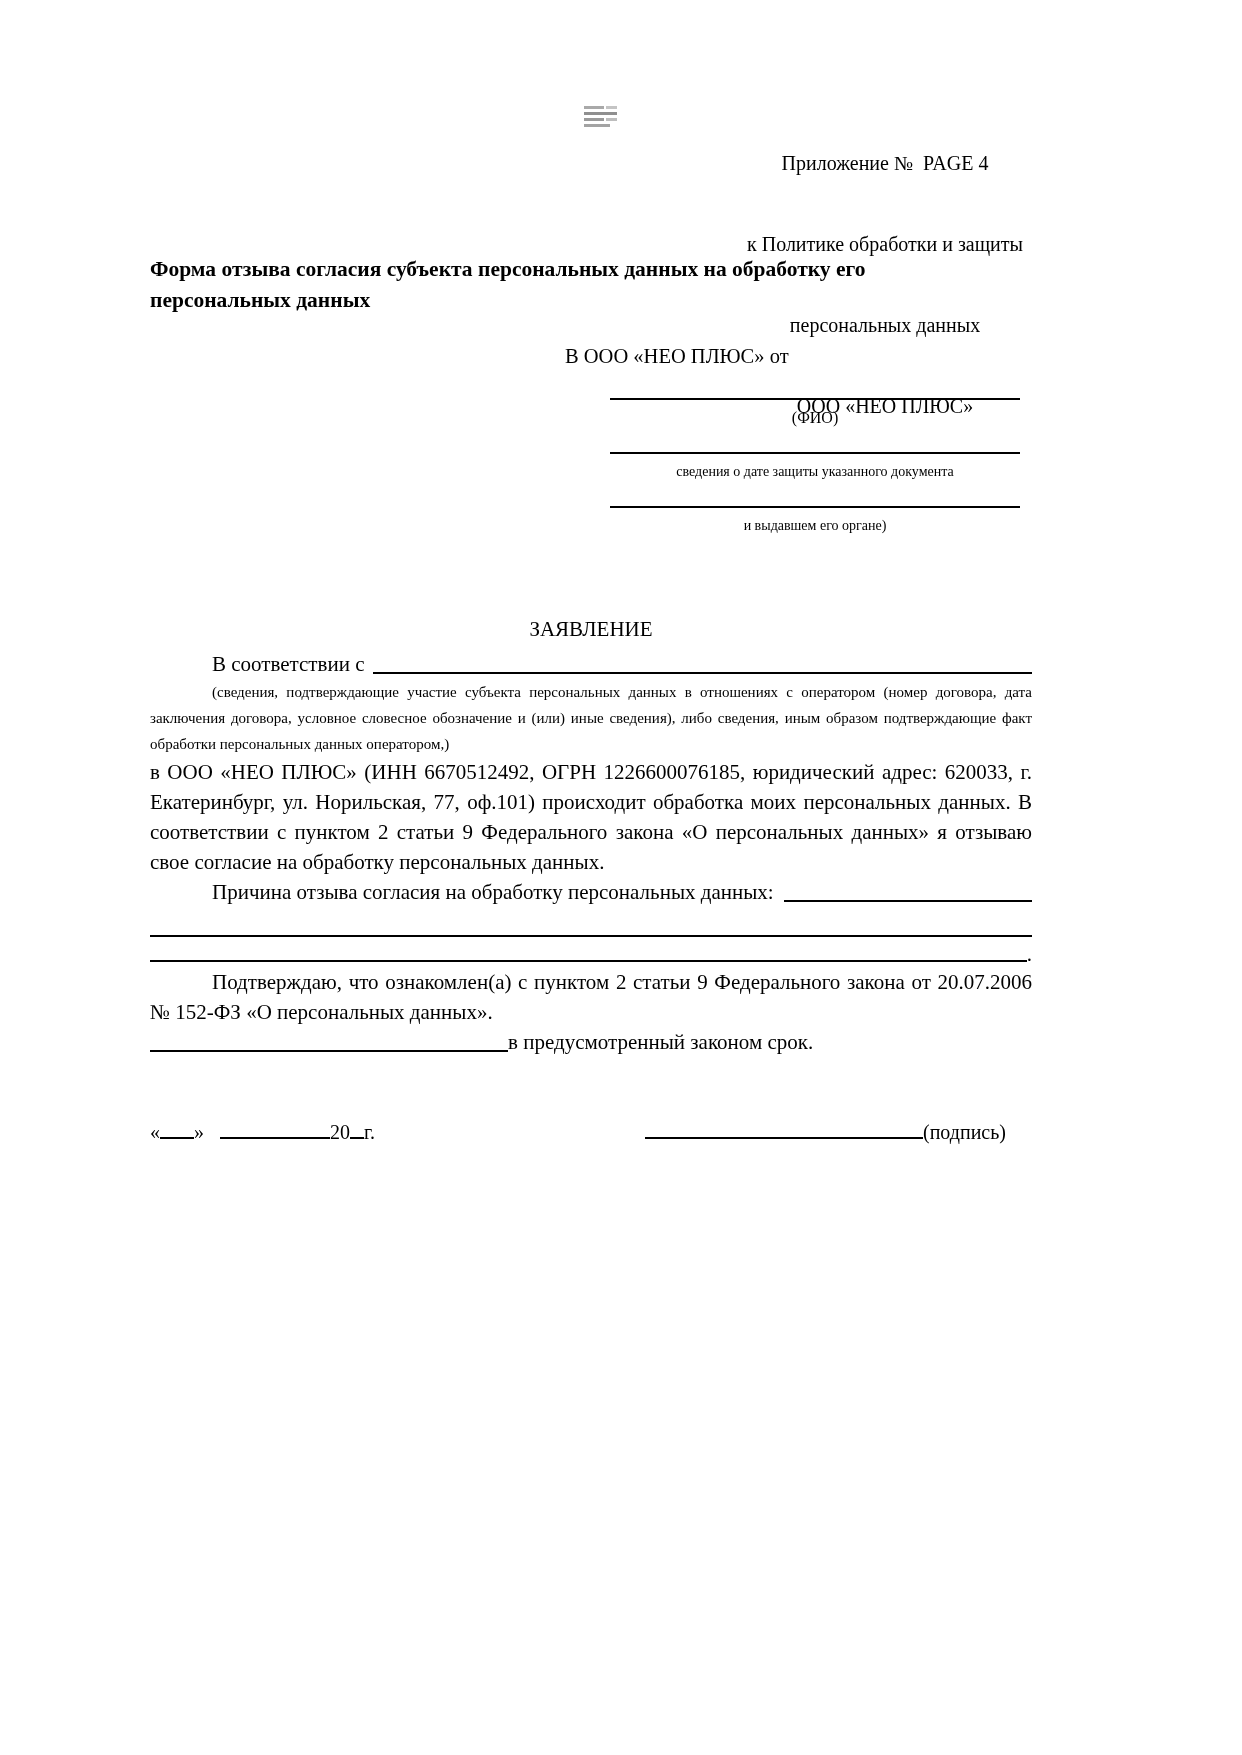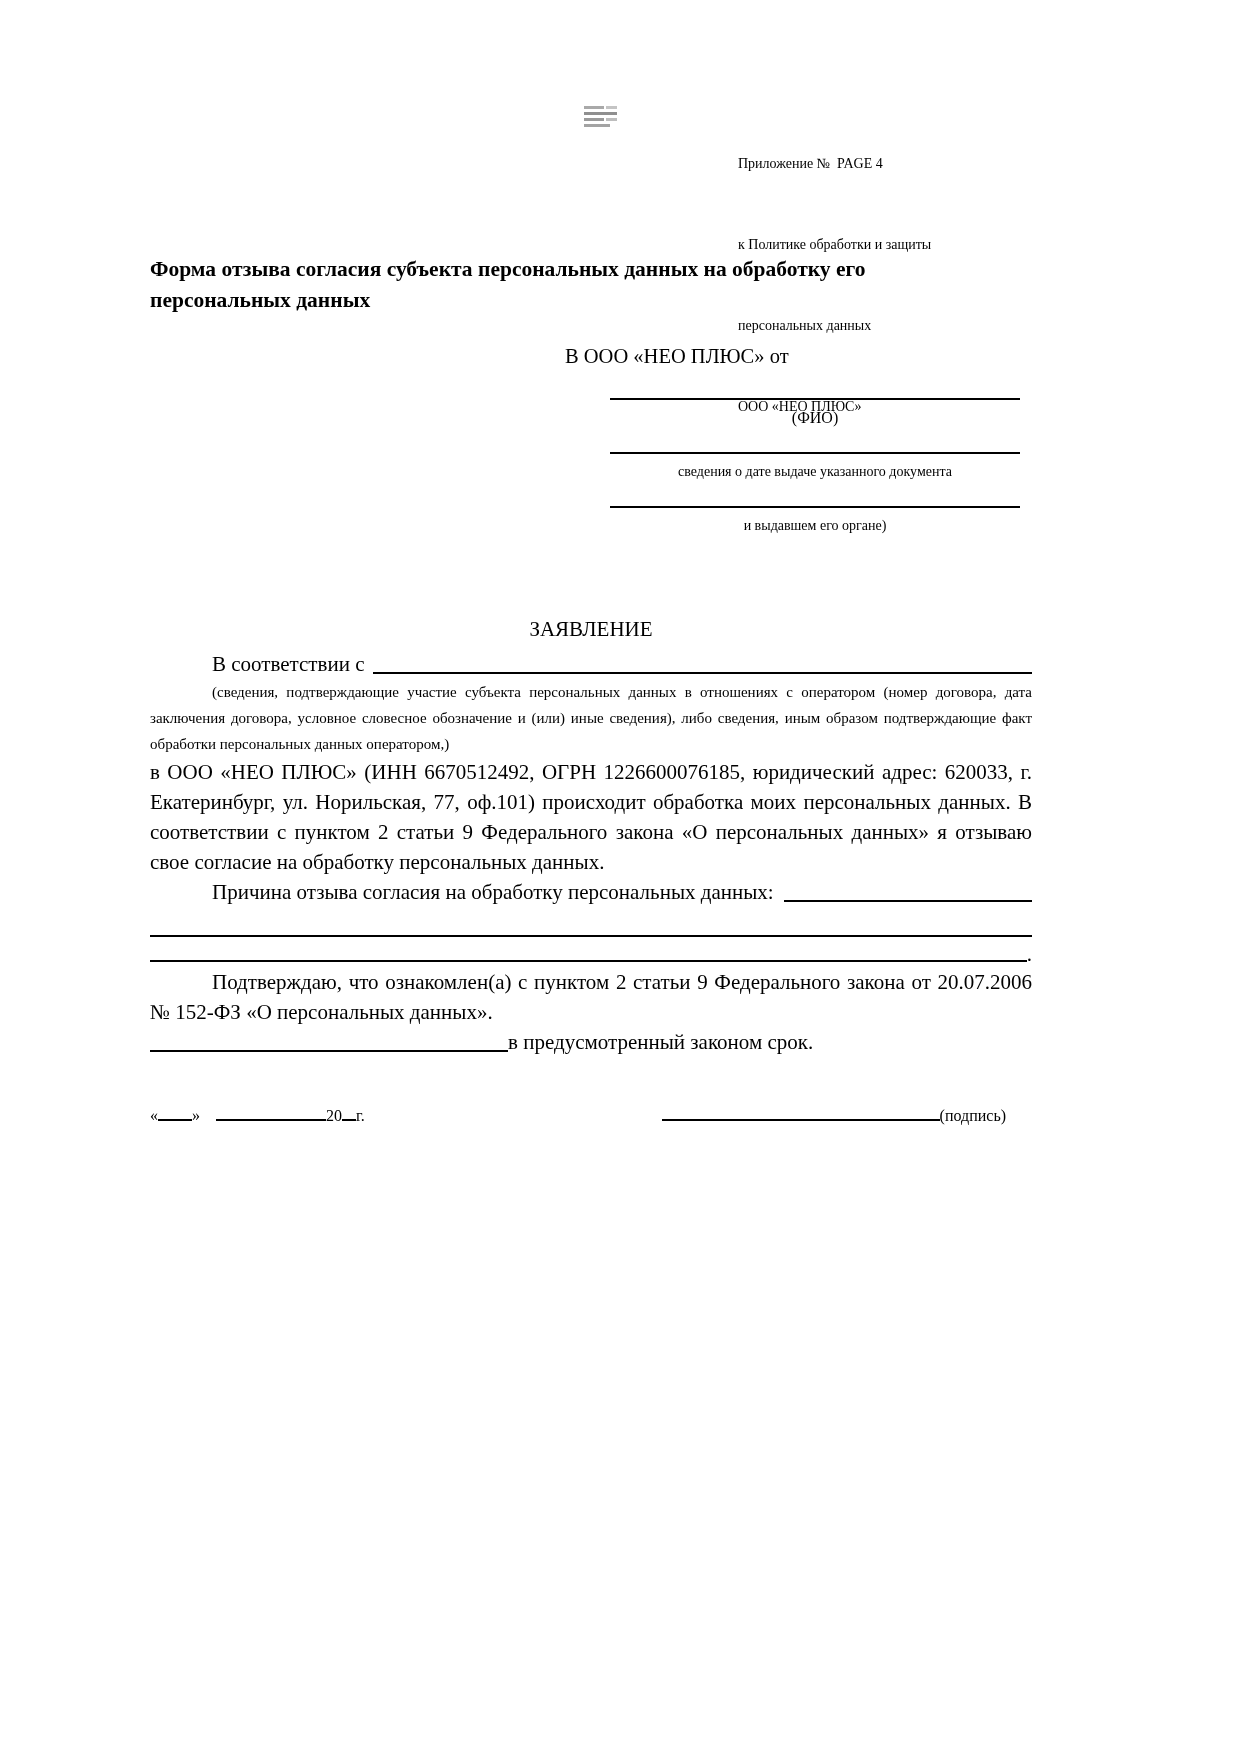--- a/index.html
+++ b/index.html
@@ -10,21 +10,21 @@
     width:1242px; height:1755px;
     background:#fff;
     box-sizing:border-box;
     padding:96px 210px 0 150px;
     overflow:hidden;
   }
 
   
   .header { position:relative; height:116px; }
   .doc-icon { position:absolute; left:433px; top:8px; width:36px; height:28px; }
-  .appendix { margin-left:588px; font-size:14px; line-height:27px; white-space:pre-wrap; }
+  .appendix { margin-left:588px; font-size:20px; line-height:27px; white-space:pre-wrap;text-align:center; }
 
   
   .title { margin-top:42px; font-size:21.5px; font-weight:bold; line-height:31px; }
 
   
   .addressee { margin-top:26px; margin-left:415px; width:455px; font-size:20.5px; }
   .to-line { line-height:28px; margin-bottom:10px; }
   .field { margin-left:45px; }
   .field-line { height:18px; border-bottom:2px solid #000; }
   .field-caption { text-align:center; font-size:14px; line-height:18px; padding-top:9px; margin-bottom:7px; }
@@ -49,21 +49,21 @@
   .w34  { width:34px; }
   .w110 { width:110px; }
   .w14  { width:14px; }
   .w358 { width:358px; }
   .w278 { width:278px; }
   .gap-left { margin-left:16px; }
 
   
   .reply-row { display:flex; align-items:flex-end; font-size:21px; line-height:30px; }
   .reply-row .blank { margin-bottom:5px; }
-  .sign-row { margin-top:44px; display:flex; justify-content:space-between; font-size:16px; line-height:30px; }
+  .sign-row { margin-top:60px; display:flex; justify-content:space-between; font-size:20px; line-height:30px; }
   .sign-group { margin-right:26px; }
 </style>
 </head>
 <body>
 
 <div class="page">
 
   <div class="header">
     <span class="doc-icon">
       <svg width="36" height="28" viewBox="0 0 36 28" xmlns="http://www.w3.org/2000/svg">
@@ -92,21 +92,21 @@
     <div class="to-line">В ООО «НЕО ПЛЮС» от</div>
 
     <div class="field">
       <div class="field-line"></div>
       <div class="field-caption big-cap">(ФИО)</div>
     </div>
 
 
     <div class="field">
       <div class="field-line"></div>
-      <div class="field-caption">сведения о дате выдаче указанного документа</div>
+      <div class="field-caption">сведения о дате защиты указанного документа</div>
     </div>
 
     <div class="field">
       <div class="field-line"></div>
       <div class="field-caption">и выдавшем его органе)</div>
     </div>
   </div>
 
   <div class="statement-heading">ЗАЯВЛЕНИЕ</div>
 

